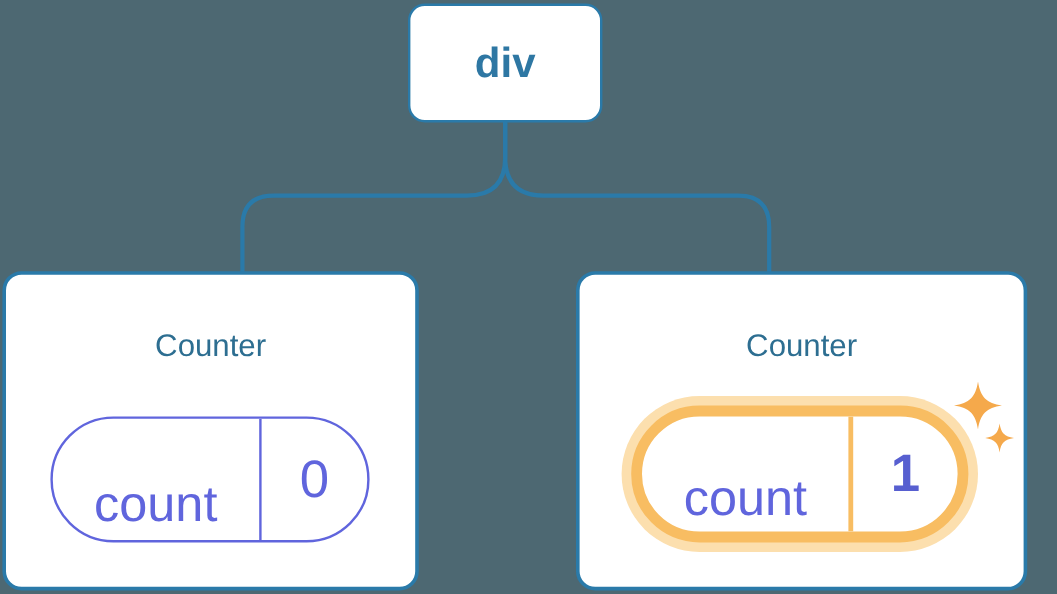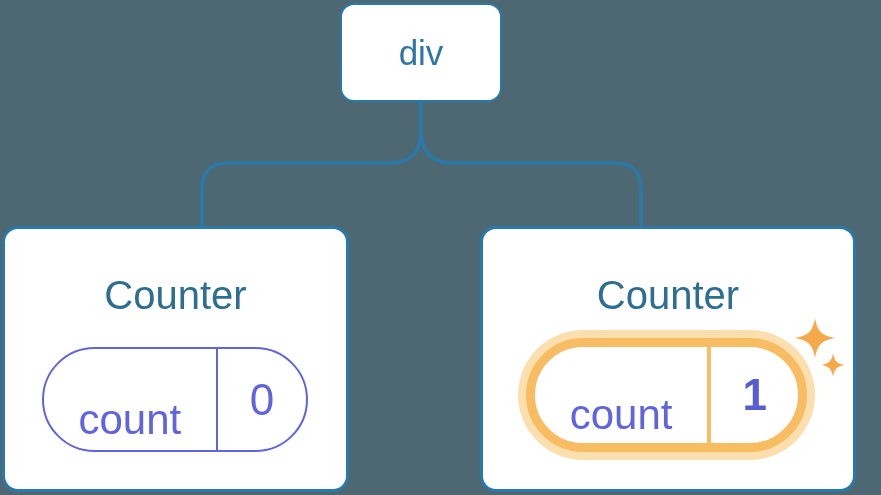--- a/index.html
+++ b/index.html
@@ -20,41 +20,41 @@
   }
   .node-root {
     position: absolute;
     left: 340px; top: 3px;
     width: 162px; height: 99px;
     box-sizing: border-box;
     background: var(--card-bg, #ffffff);
     border: 2.5px solid var(--line-blue, #2a7aa9);
     border-radius: 14px;
     display: flex; align-items: center; justify-content: center;
-    font-size: 35px; font-weight: 400;
+    font-size: 35px; font-weight: 700;
     color: var(--div-text, #2e77a3);
     z-index: 2;
   }
   .card {
     position: absolute;
     top: 226px;
     height: 266px;
     box-sizing: border-box;
     background: var(--card-bg, #ffffff);
     border: 3px solid var(--line-blue, #2a7aa9);
     border-radius: 16px;
     z-index: 2;
   }
   .card-left  { left: 2px;   width: 347px; }
   .card-right { left: 480px; width: 376px; }
   .card-title {
     position: absolute;
     top: 44px; left: 0; right: 0;
     text-align: center;
-    font-size: 40px; font-weight: 500;
+    font-size: 26px; font-weight: 500;
     color: var(--title-blue, #2d6e91);
   }
   .pill {
     position: absolute;
     box-sizing: border-box;
     display: flex;
     align-items: stretch;
     background: var(--card-bg, #ffffff);
     border-radius: 999px;
     overflow: hidden;

